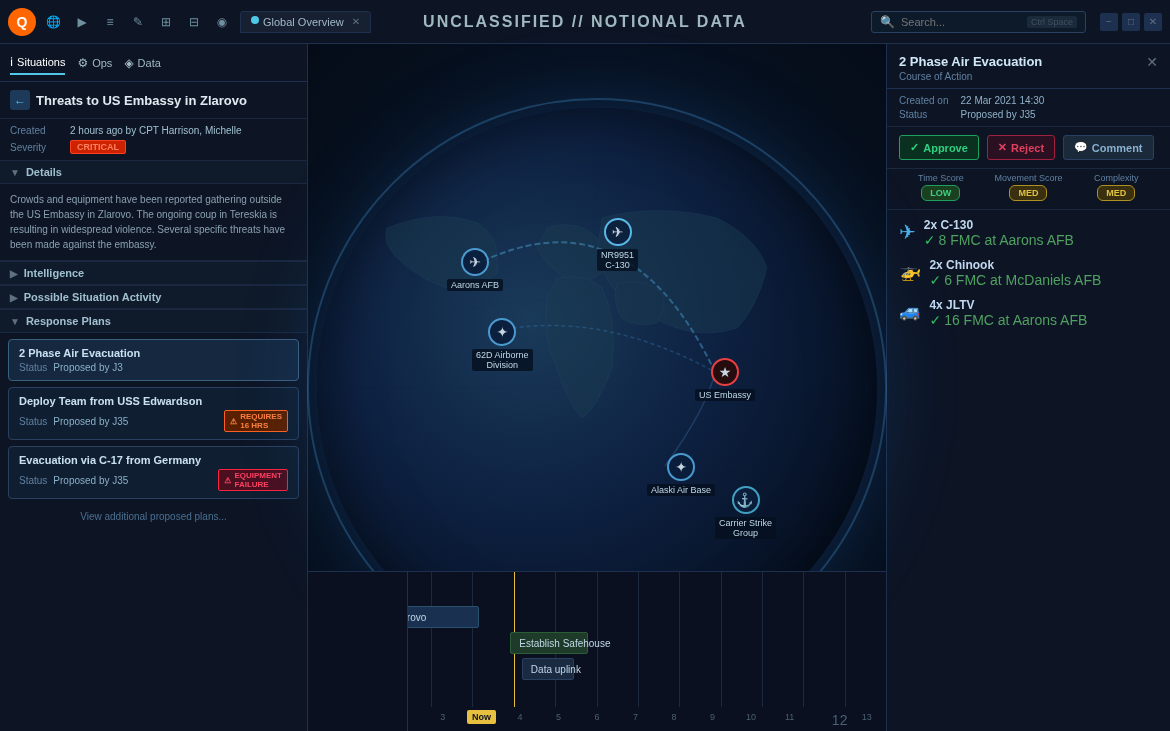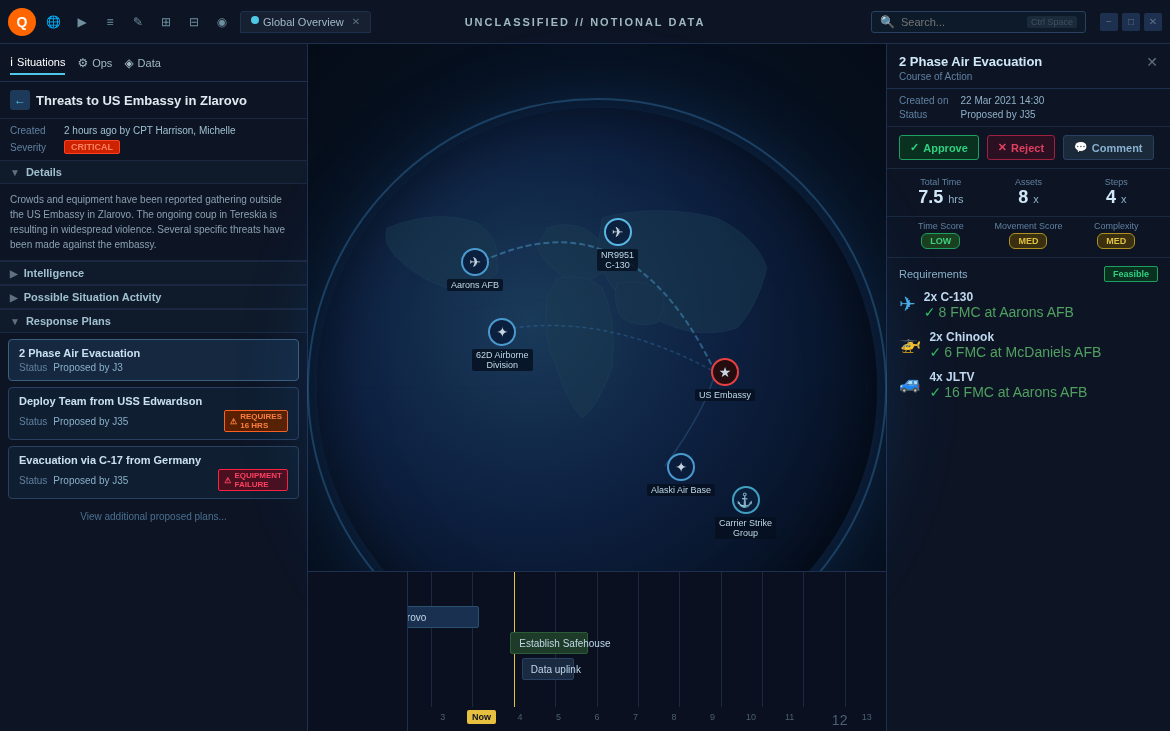--- a/index.html
+++ b/index.html
@@ -22,21 +22,21 @@
       align-items: center;
       padding: 0 8px;
       gap: 6px;
       position: relative;
     }
     .top-bar-title {
       position: absolute;
       left: 50%;
       transform: translateX(-50%);
       color: #a0b8c0;
-      font-size: 11px;
+      font-size: 16px;
       letter-spacing: 2px;
       font-weight: bold;
     }
     .app-logo {
       width: 28px; height: 28px;
       background: #ff6600;
       border-radius: 50%;
       display: flex; align-items: center; justify-content: center;
       color: white; font-weight: bold; font-size: 14px;
       flex-shrink: 0;
@@ -147,21 +147,21 @@
     }
     .sit-title {
       font-size: 13px; font-weight: bold; color: #e0eaf0;
     }
 
     .sit-meta {
       padding: 6px 10px;
       display: flex; flex-direction: column; gap: 4px;
     }
     .meta-row {
-      display: flex; gap: 0; align-items: center;
+      display: flex; gap: 6px; align-items: center;
     }
     .meta-label { color: #6080a0; font-size: 10px; width: 54px; }
     .meta-value { color: #a0c0d0; font-size: 10px; }
     .severity-badge {
       background: #cc2200; color: #ff8060;
       font-size: 9px; font-weight: bold;
       padding: 1px 6px; border-radius: 2px;
       border: 1px solid #ff4020;
     }
 
@@ -727,64 +727,37 @@
       <button class="action-btn btn-reject">
         <span>✕</span>
         <span>Reject</span>
       </button>
       <button class="action-btn btn-comment">
         <span>💬</span>
         <span>Comment</span>
       </button>
     </div>
 
-    <div class="rp-stats">
-      <div class="stat-item">
-        <div class="stat-label">Total Time</div>
-        <div class="stat-value">
-          <span>7.5</span>
-          <span class="stat-unit">hrs</span>
-        </div>
-      </div>
-      <div class="stat-item">
-        <div class="stat-label">Assets</div>
-        <div class="stat-value">
-          <span>8</span>
-          <span class="stat-unit">x</span>
-        </div>
-      </div>
-      <div class="stat-item">
-        <div class="stat-label">Steps</div>
-        <div class="stat-value">
-          <span>4</span>
-          <span class="stat-unit">x</span>
-        </div>
-      </div>
-    </div>
 
     <div class="score-row">
       <div class="score-item">
         <div class="score-label">Time Score</div>
         <div class="score-badge badge-low">LOW</div>
       </div>
       <div class="score-item">
         <div class="score-label">Movement Score</div>
         <div class="score-badge badge-med">MED</div>
       </div>
       <div class="score-item">
         <div class="score-label">Complexity</div>
         <div class="score-badge badge-med">MED</div>
       </div>
     </div>
 
     <div class="rp-requirements">
-      <div class="req-header">
-        <span class="req-title">Requirements</span>
-        <span class="req-feasible">Feasible</span>
-      </div>
 
       <div class="req-item">
         <div class="req-icon">✈</div>
         <div class="req-details">
           <div class="req-name">2x C-130</div>
           <div class="req-sub"><span class="req-check">✓</span>8 FMC at Aarons AFB</div>
         </div>
       </div>
 
       <div class="req-item">

